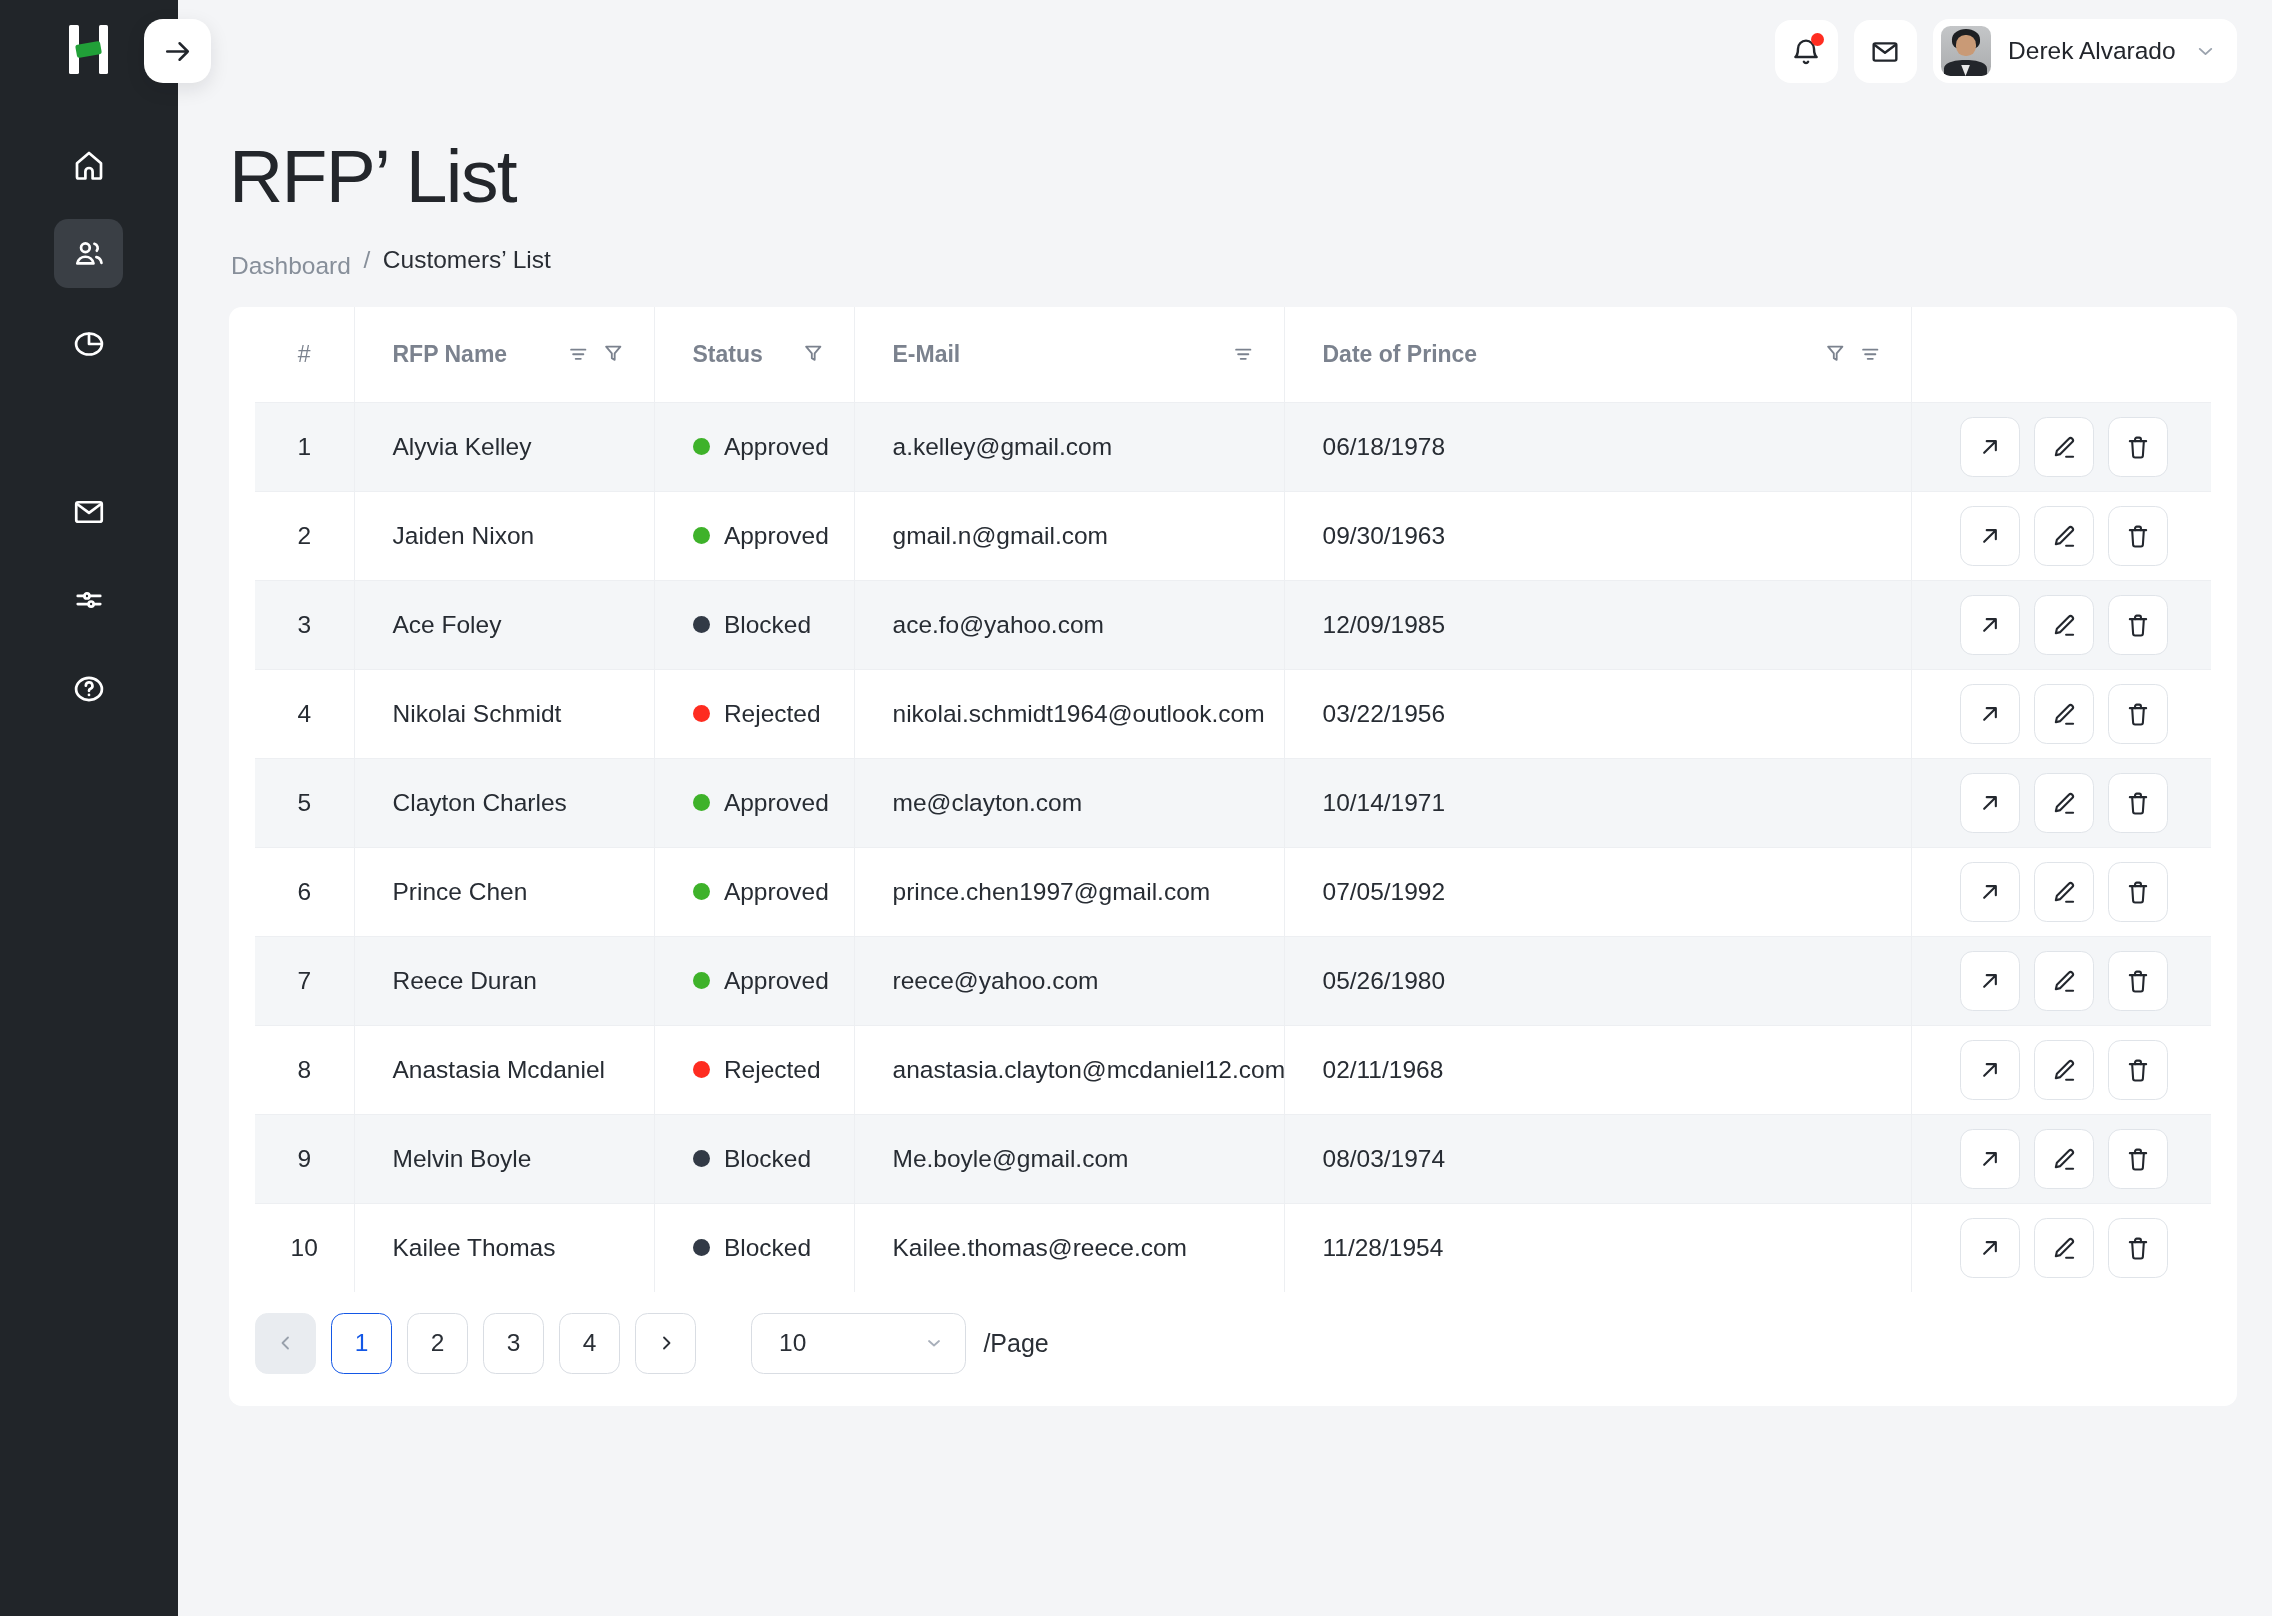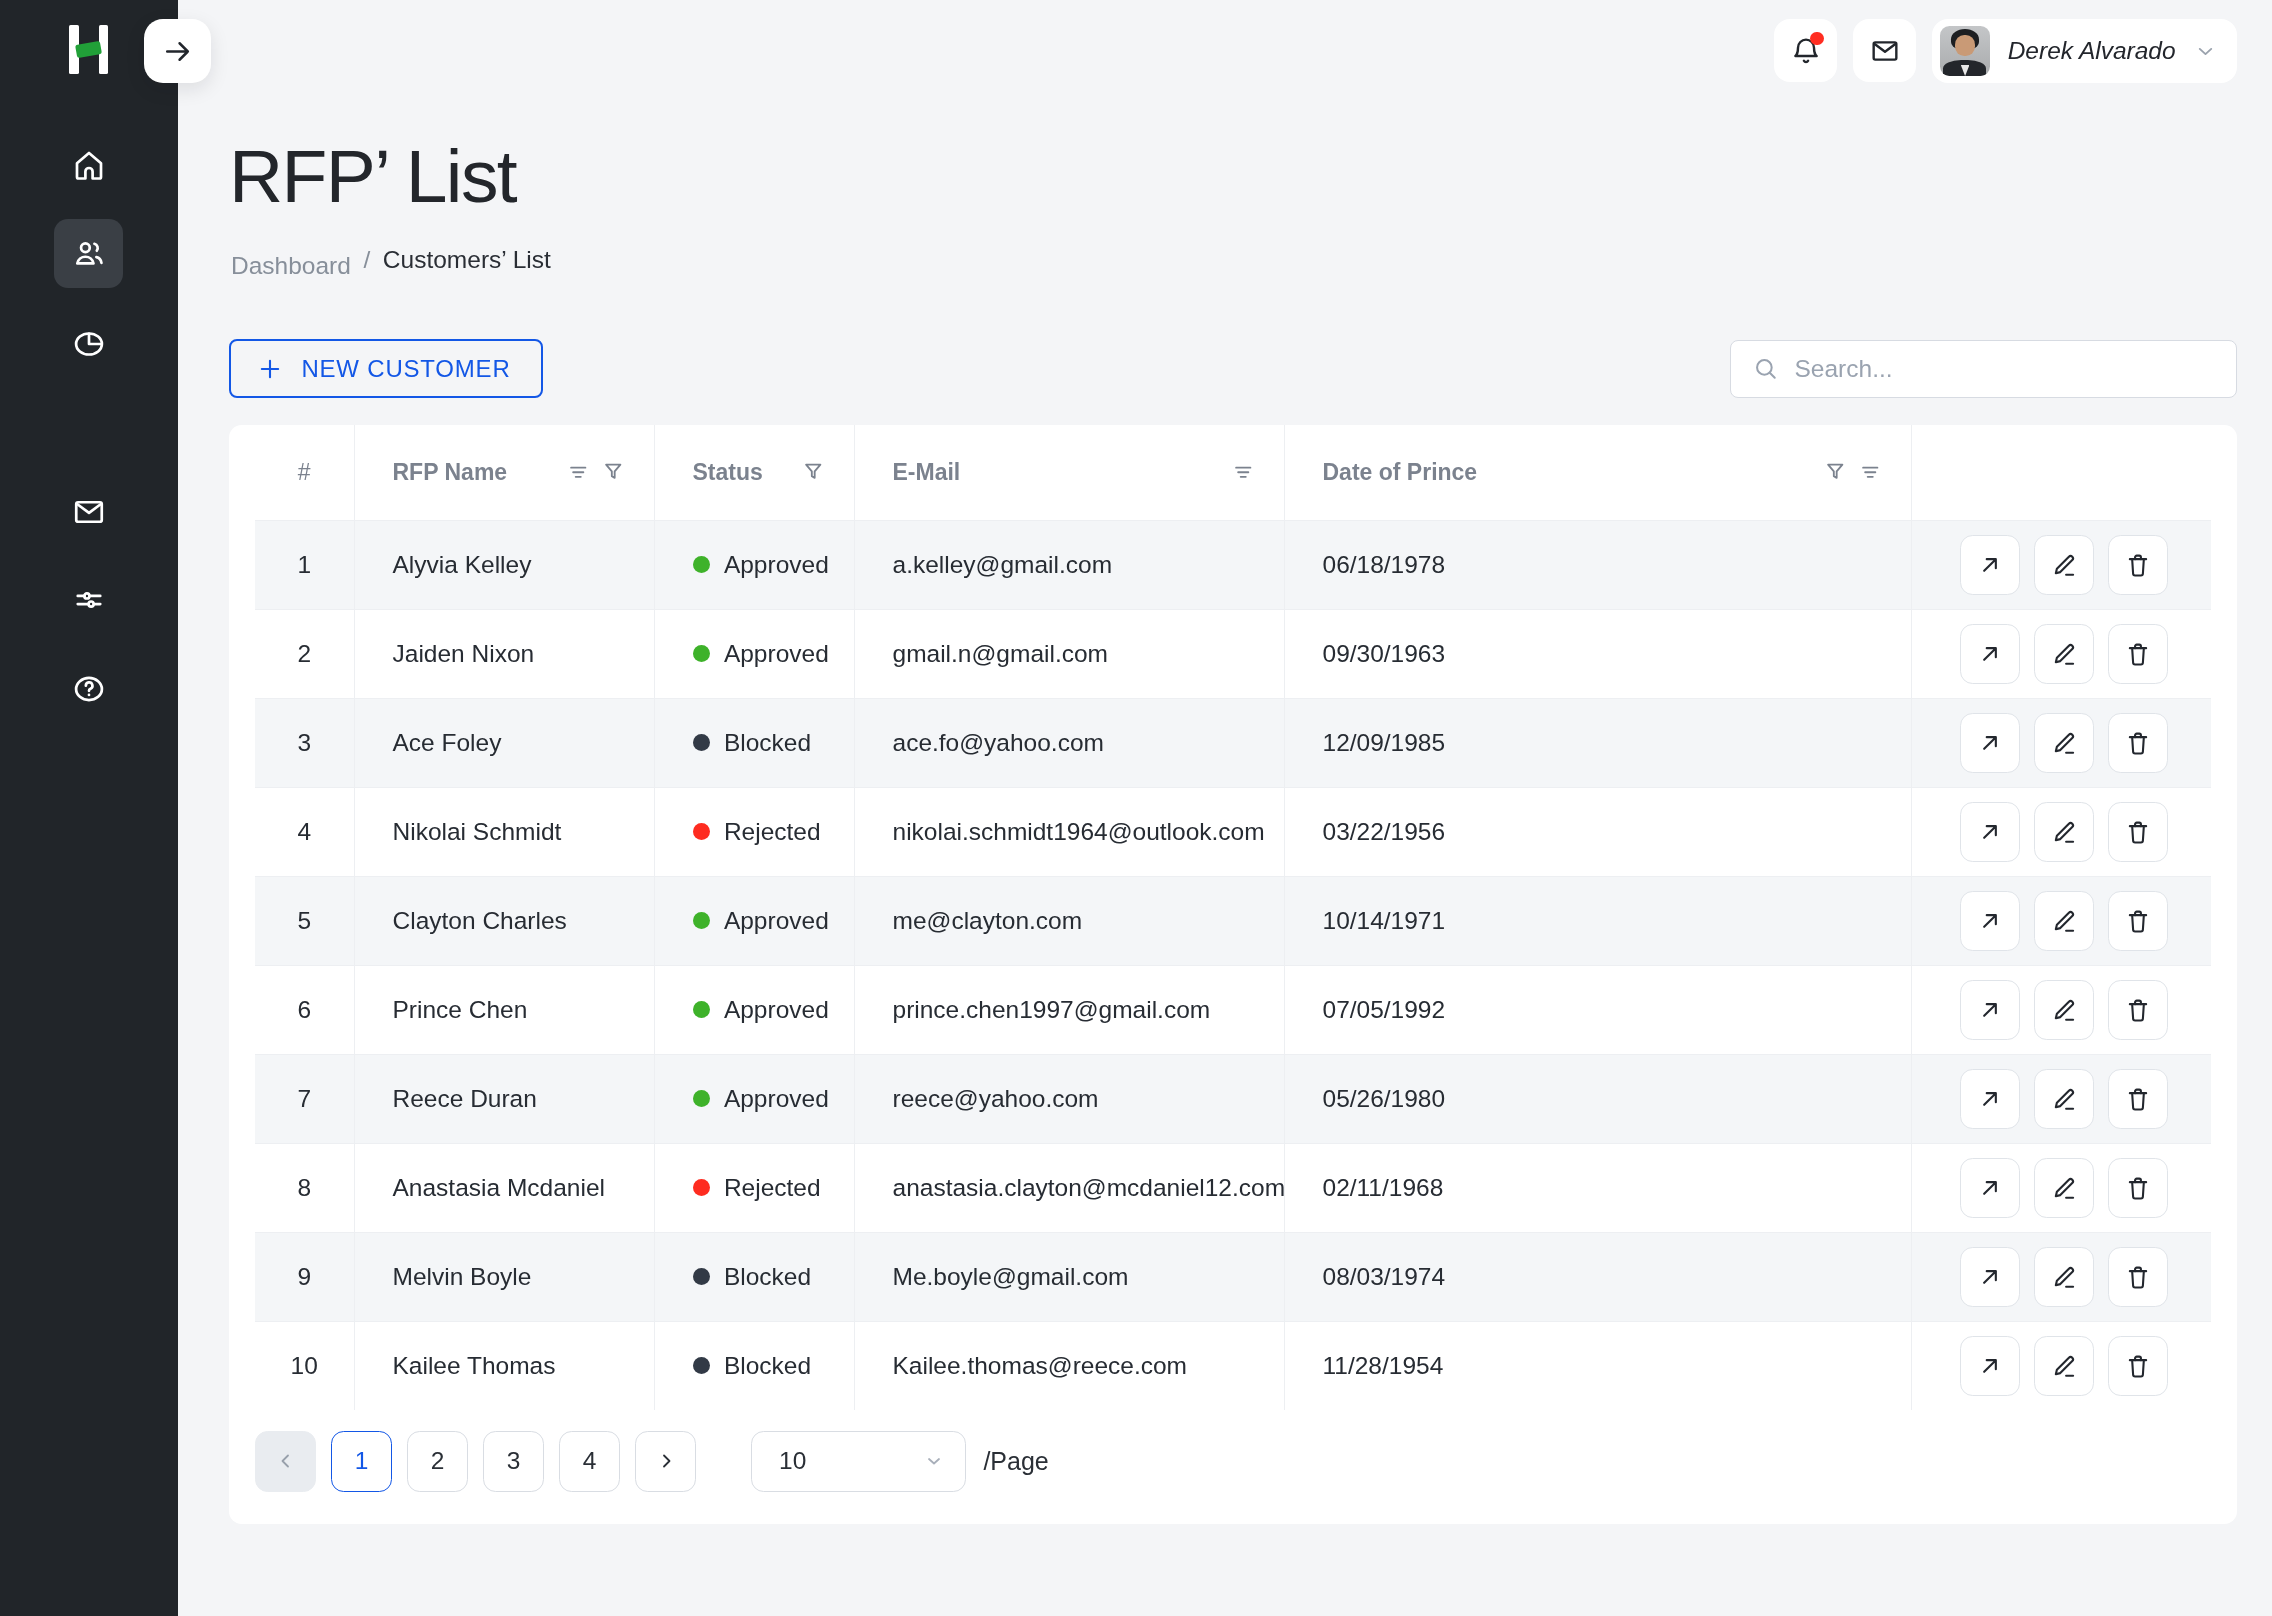--- a/index.html
+++ b/index.html
@@ -22,21 +22,21 @@
   .nav-item.active { background:#3a3f45; }
   .nav-item svg { width:36px; height:36px; }
 
   
   .collapse-btn { position:absolute; left:144px; top:19px; width:67px; height:64px; background:#ffffff;
     border-radius:19px; display:flex; align-items:center; justify-content:center; z-index:3;
     box-shadow:0 6.3px 19px rgba(20,24,30,.10); cursor:pointer; color:#22262c; }
   .collapse-btn svg { width:33px; height:33px; }
 
   
-  .topbar { position:absolute; top:19px; right:36px; display:flex; align-items:flex-start; gap:16px; z-index:2;font-style:italic; }
+  .topbar { position:absolute; top:19px; right:36px; display:flex; align-items:flex-end; gap:16px; z-index:2; }
   .icon-btn { position:relative; width:63px; height:63px; background:#fff; border-radius:16px;
     display:flex; align-items:center; justify-content:center; color:#22262c; cursor:pointer; }
   .icon-btn svg { width:32px; height:32px; }
   .badge-dot { position:absolute; top:12.6px; right:13.4px; width:13.4px; height:13.4px; border-radius:50%; background:#ff2d21; }
   .user-chip { height:64px; background:#fff; border-radius:16px; display:flex; align-items:center;
     gap:17.4px; padding:0 19px 0 8px; cursor:pointer; }
   .avatar { position:relative; width:50px; height:50px; border-radius:9.5px; overflow:hidden;
     background:linear-gradient(180deg,#c4c6c8,#a9abad); flex:0 0 auto; }
   .avatar .hair { position:absolute; left:11px; top:3.2px; width:28px; height:20.5px; border-radius:50% 50% 42% 42%; background:#1d1f22; }
   .avatar .face { position:absolute; left:15px; top:8.7px; width:20px; height:21px; border-radius:46%; background:#c99a76; }
@@ -190,35 +190,20 @@
   </div>
 
   <h1 class="page-title">RFP’ List</h1>
 
   <div class="breadcrumb">
     <span class="crumb-parent">Dashboard</span>
     <span class="crumb-sep">/</span>
     <span class="crumb-current">Customers’ List</span>
   </div>
 
-  <div class="toolbar">
-    <button class="new-customer-btn">
-      <svg class="ico" viewBox="0 0 24 24">
-          <path d="M12 5v14M5 12h14"></path>
-        </svg>
-      <span>NEW CUSTOMER</span>
-    </button>
-    <div class="search-box">
-      <svg class="ico" viewBox="0 0 24 24">
-        <circle cx="11" cy="11" r="6.5"></circle>
-          <path d="m16 16 4.2 4.2"></path>
-      </svg>
-      <input type="text" placeholder="Search..." style="">
-    </div>
-  </div>
 
   <div class="card">
     <table>
       <colgroup>
         <col style="width:99px">
           <col style="width:300px">
           <col style="width:200px">
         <col style="width:430px">
           <col style="width:627px">
           <col style="width:300px">

